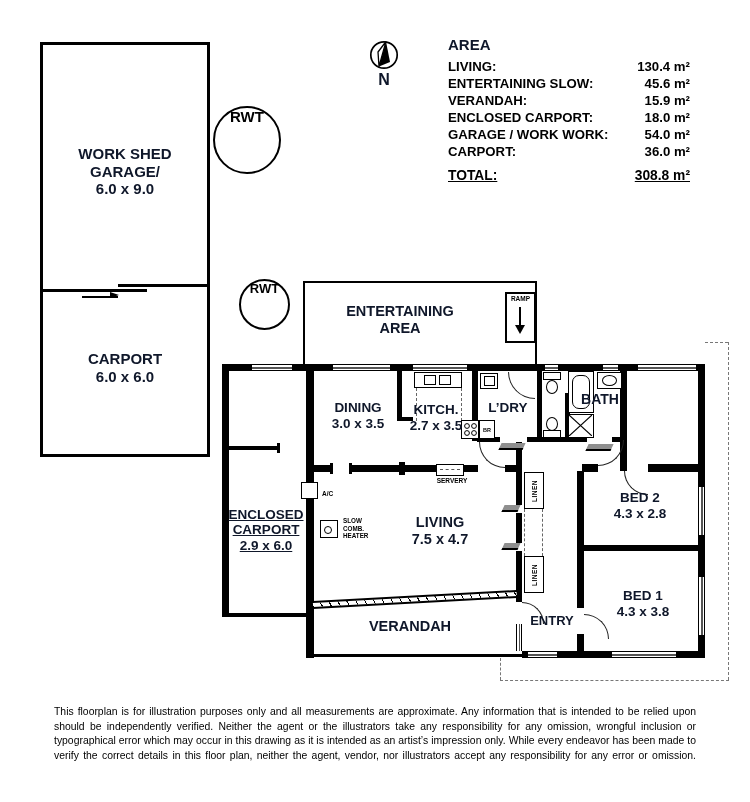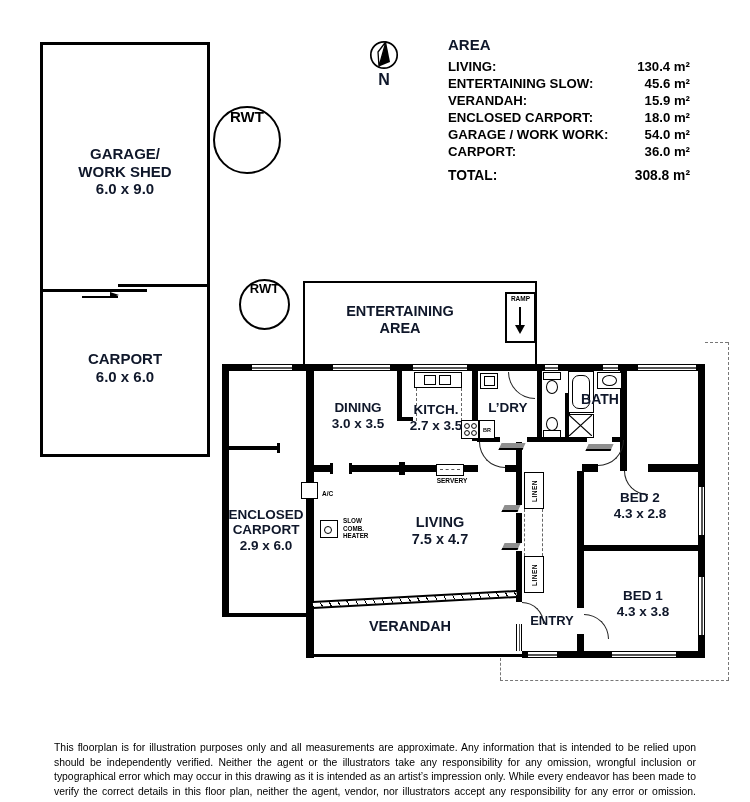--- a/index.html
+++ b/index.html
@@ -16,31 +16,31 @@
   .fix1{position:absolute;border:1px solid #000;background:#fff;box-sizing:border-box;}
   .arc{position:absolute;box-sizing:border-box;background:transparent;}
   .wedge{position:absolute;background:#8f8f8f;border-bottom:2px solid #000;transform:skewX(-24deg);}
   .dashv{position:absolute;border-left:1.5px dashed #666;}
   .pdashv{position:absolute;border-left:1.5px dashed #777;}
   .pdashh{position:absolute;border-top:1.5px dashed #777;}
   .vtext{writing-mode:vertical-rl;transform:rotate(180deg);font-size:6.5px;font-weight:bold;letter-spacing:.5px;}
   .legend-row{display:flex;justify-content:space-between;font-weight:bold;font-size:13.2px;height:17px;align-items:center;}
   .tiny{position:absolute;font-weight:bold;color:#000;}
   .circ{position:absolute;border:2.5px solid #000;border-radius:50%;background:#fff;display:flex;align-items:flex-start;justify-content:center;font-weight:bold;box-sizing:border-box;}
-  .disc{position:absolute;left:54px;top:741px;width:642px;font-size:10.4px;line-height:14.6px;text-align:justify;text-align-last:justify;color:#000;}
+  .disc{position:absolute;left:54px;top:705px;width:642px;font-size:10.4px;line-height:14.6px;text-align:justify;text-align-last:justify;color:#000;}
 </style>
 </head>
 <body>
 
 <div id="plan">
 
   <div class="box" style="left:40px;top:42px;width:170px;height:249px;border-width:3px;border-bottom:none;"></div>
   <div class="lbl" style="left:55px;top:145px;width:140px;font-size:15px;">
+    <div>WORK SHED</div>
     <div>GARAGE/</div>
-    <div>WORK SHED</div>
     <div>6.0 x 9.0</div>
   </div>
 
   <div class="box" style="left:40px;top:290px;width:170px;height:167px;border-width:3px;border-top:none;"></div>
   <div class="w" style="left:40px;top:289px;width:107px;height:3px;"></div>
   <div class="w" style="left:118px;top:284px;width:92px;height:3px;"></div>
   <div class="w" style="left:82px;top:296px;width:36px;height:2px;"></div>
   <div class="abs" style="left:110px;top:292px;width:0;height:0;border-left:9px solid #000;border-top:3px solid transparent;border-bottom:3px solid transparent;"></div>
   <div class="lbl" style="left:55px;top:350px;width:140px;font-size:15px;">
     <div>CARPORT</div>
@@ -82,21 +82,21 @@
         <span>18.0 m²</span>
       </div>
     <div class="legend-row">
         <span>GARAGE / WORK WORK:</span>
         <span>54.0 m²</span>
       </div>
     <div class="legend-row">
         <span>CARPORT:</span>
         <span>36.0 m²</span>
       </div>
-    <div class="legend-row" style="margin-top:7px;font-size:13.8px;">
+    <div class="legend-row" style="margin-top:7px;font-size:13.8px;text-decoration:underline;">
         <span>TOTAL:</span>
         <span>308.8 m²</span>
       </div>
   </div>
 
   <div class="box" style="left:303px;top:281px;width:234px;height:84px;border-bottom:none;"></div>
   <div class="lbl" style="left:320px;top:303px;width:160px;font-size:14.5px;">
     <div>ENTERTAINING</div>
     <div>AREA</div>
   </div>
@@ -255,21 +255,21 @@
     <div>BATH</div>
   </div>
   <div class="lbl" style="left:602px;top:490px;width:76px;font-size:13.5px;">
     <div>BED 2</div>
     <div>4.3 x 2.8</div>
   </div>
   <div class="lbl" style="left:605px;top:588px;width:76px;font-size:13.5px;">
     <div>BED 1</div>
     <div>4.3 x 3.8</div>
   </div>
-  <div class="lbl" style="left:226px;top:507px;width:80px;font-size:13.5px;line-height:1.14;">
+  <div class="lbl" style="left:226px;top:507px;width:80px;font-size:13.5px;line-height:1.14;text-decoration:underline;">
     <div>ENCLOSED</div>
     <div>CARPORT</div>
     <div>2.9 x 6.0</div>
   </div>
   <div class="lbl" style="left:398px;top:514px;width:84px;font-size:14.5px;">
     <div>LIVING</div>
     <div>7.5 x 4.7</div>
   </div>
   <div class="lbl" style="left:358px;top:618px;width:104px;font-size:14.5px;">
     <div>VERANDAH</div>

